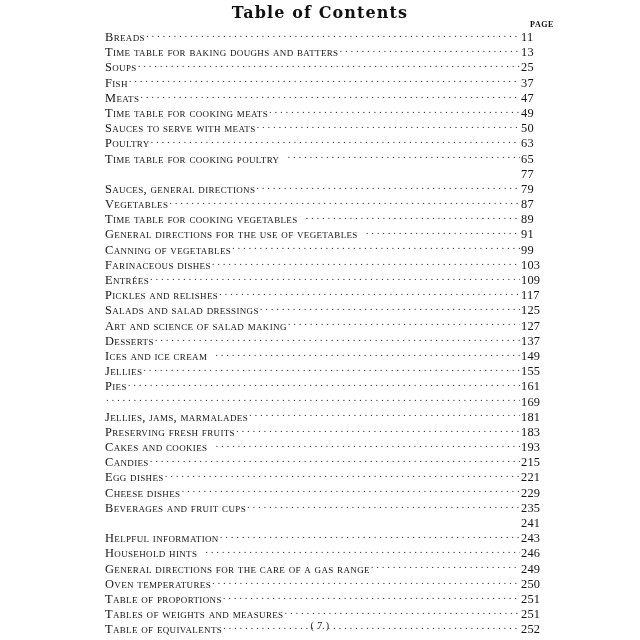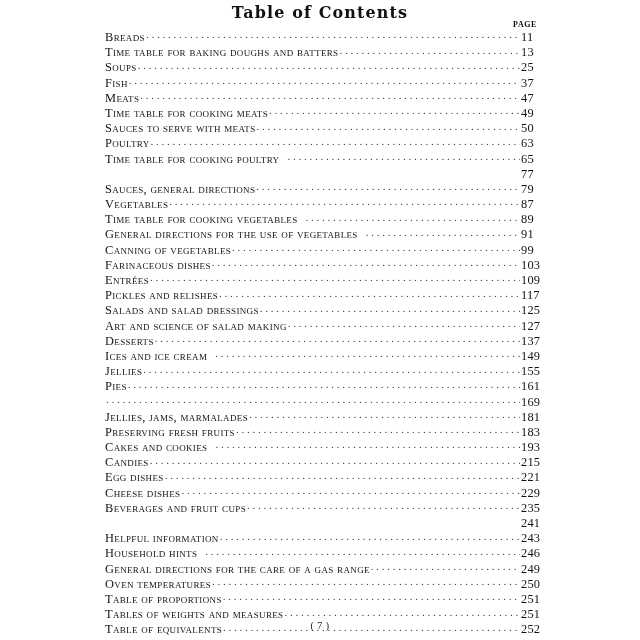--- a/index.html
+++ b/index.html
@@ -35,26 +35,26 @@
     transform: scaleX(0.94);
     font-variant: normal;
   }
   .toc-title .blk {
     font-family: "DejaVu Serif", serif;
     font-weight: bold;
   }
   .page-head {
     position: absolute;
     top: 20px;
-    left: 505px;
+    left: 530px;
     width: 40px;
     font-size: 8px;
     font-weight: bold;
     letter-spacing: 0.6px;
-    text-align: center;
+    text-align: left;
     color: #111;
   }
   .toc-list {
     position: absolute;
     top: 30px;
     left: 0;
     width: 640px;
   }
   .toc-row {
     position: relative;
@@ -63,21 +63,21 @@
     white-space: nowrap;
     overflow: hidden;
   }
   .entry-wrap {
     position: absolute;
     left: 105px;
     right: 120px;
     top: 0;
     height: 15.2px;
     display: flex;
-    align-items: center;
+    align-items: flex-start;
     overflow: hidden;
   }
   .entry-title {
     font-size: 12.4px;
     font-variant: small-caps;
     text-transform: lowercase;
     letter-spacing: 0.35px;
     color: #141414;
     flex: 0 0 auto;
     white-space: nowrap;

